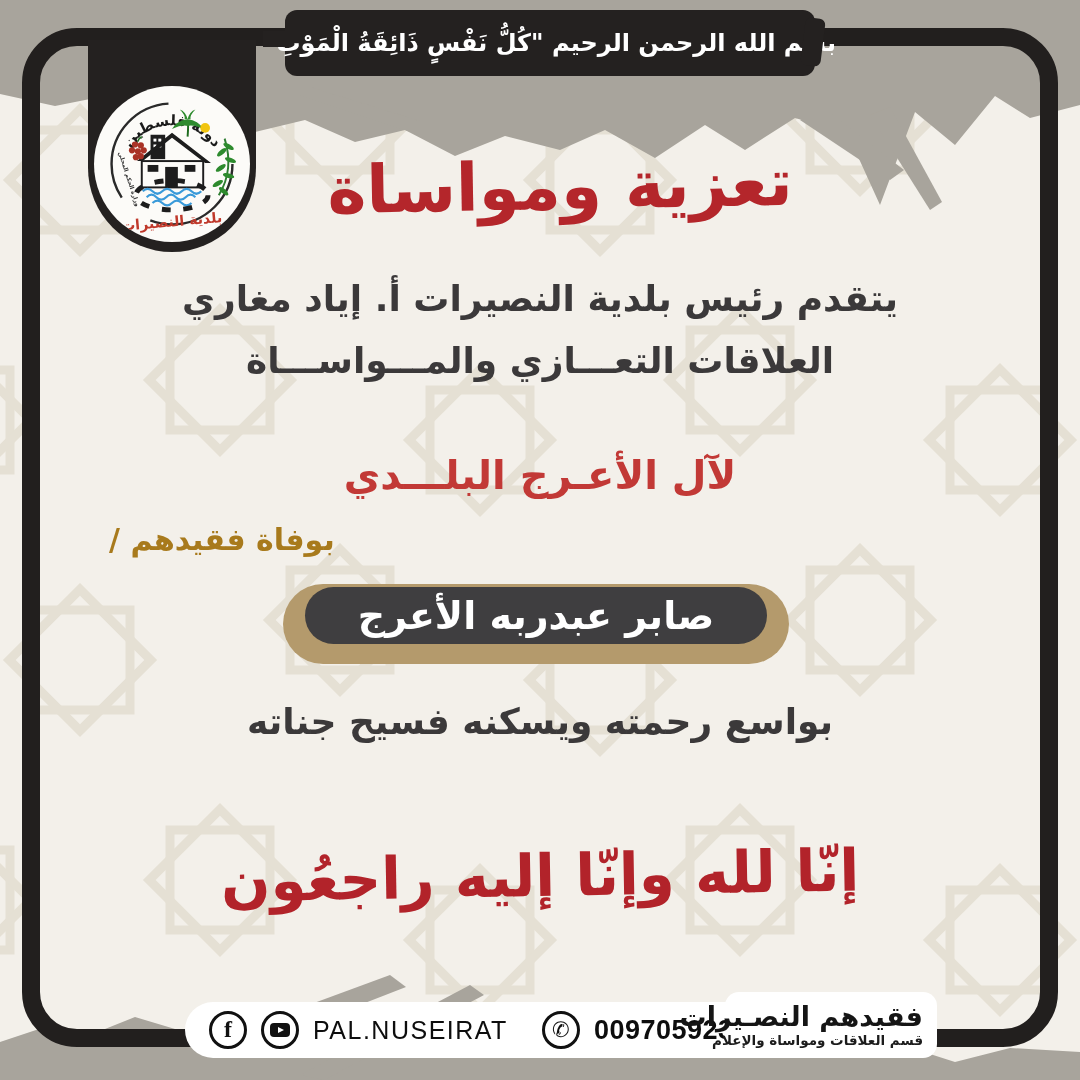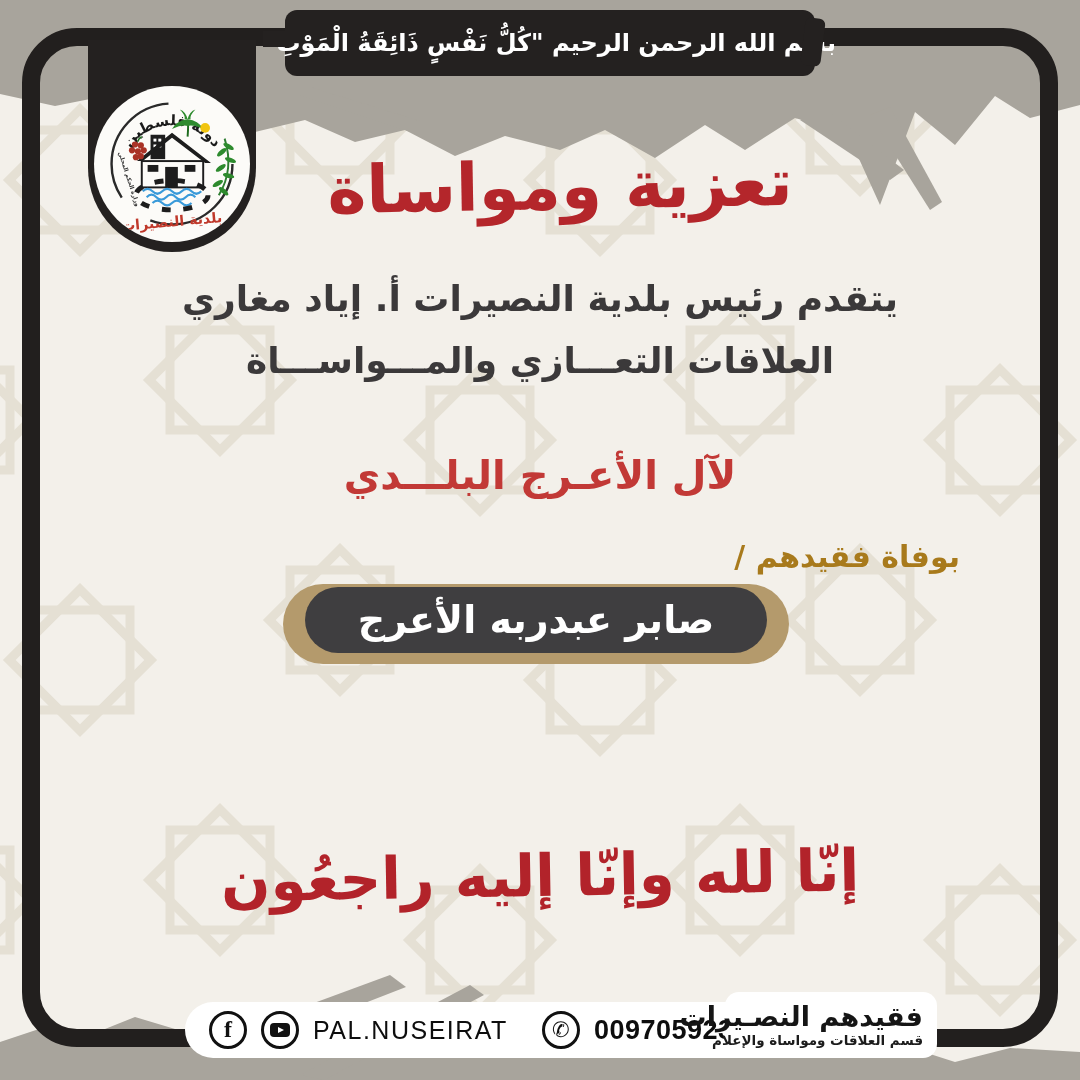--- a/index.html
+++ b/index.html
@@ -13,24 +13,24 @@
   .banner:after{content:"";position:absolute;right:-8px;top:8px;width:20px;height:48px;background:#242120;transform:rotate(7deg);border-radius:6px;}
   .banner .txt{color:#fff;font-size:24px;font-weight:bold;direction:rtl;white-space:nowrap;}
   .logo-tab{position:absolute;left:88px;top:40px;width:168px;height:212px;background:#242120;border-radius:0 0 84px 84px;}
   .logo-circle{position:absolute;left:94px;top:86px;width:156px;height:156px;background:#fcfbf8;border-radius:50%;overflow:hidden;}
   .title{position:absolute;left:310px;top:116px;width:500px;height:140px;display:flex;align-items:center;justify-content:center;
          color:#b4262b;font-size:66px;font-weight:bold;direction:rtl;transform:rotate(-1deg);}
   .body-text{position:absolute;left:120px;top:268px;width:840px;text-align:center;direction:rtl;
              color:#3b393a;font-size:36px;font-weight:bold;line-height:62px;}
   .family-line{position:absolute;left:120px;top:452px;width:840px;text-align:center;direction:rtl;
                color:#c23936;font-size:40px;font-weight:bold;}
-  .intro-line{position:absolute;left:120px;top:522px;width:840px;text-align:right;direction:rtl;
-              color:#a87a1c;font-size:30px;font-weight:bold;margin-top:17px;}
+  .intro-line{position:absolute;left:109px;top:522px;width:840px;text-align:left;direction:rtl;
+              color:#a87a1c;font-size:30px;font-weight:bold;}
   .pill-outer{position:absolute;left:283px;top:584px;width:506px;height:80px;background:#b49a6c;border-radius:40px;}
-  .pill-inner{position:absolute;left:305px;top:587px;width:462px;height:66px;background:#3f3e40;border-radius:34px;
+  .pill-inner{position:absolute;left:305px;top:587px;width:462px;height:57px;background:#3f3e40;border-radius:34px;
               display:flex;align-items:center;justify-content:center;}
   .pill-inner .txt{color:#fff;font-size:38px;font-weight:bold;direction:rtl;}
   .prayer{position:absolute;left:120px;top:694px;width:840px;text-align:center;direction:rtl;
           color:#3b393a;font-size:36px;font-weight:bold;line-height:56px;}
   .istirja{position:absolute;left:140px;top:842px;width:800px;text-align:center;direction:rtl;
            color:#b2232a;font-size:58px;font-weight:bold;transform:rotate(-1deg);}
   .contact-bar{position:absolute;left:185px;top:1002px;width:750px;height:56px;background:#fff;border-radius:28px;
                display:flex;align-items:center;gap:14px;padding-left:24px;box-sizing:border-box;}
   .icon-circle{width:38px;height:38px;border:3px solid #111;border-radius:50%;box-sizing:border-box;
                display:flex;align-items:center;justify-content:center;flex:0 0 auto;background:#fff;}
@@ -169,20 +169,21 @@
 
   <div class="family-line">لآل الأعـرج البلـــدي</div>
   <div class="intro-line">بوفاة فقيدهم /</div>
 
   <div class="pill-outer"></div>
   <div class="pill-inner">
     <span class="txt">صابر عبدربه الأعرج</span>
   </div>
 
   <div class="prayer">
+    <div>بواسع رحمته ويسكنه فسيح جناته</div>
   </div>
 
   <div class="istirja">إنّا لله وإنّا إليه راجعُون</div>
 
   <div class="contact-bar">
     <span class="icon-circle">
         <span class="fb-f">f</span>
       </span>
     <span class="icon-circle">
         <span class="yt-btn"></span>

